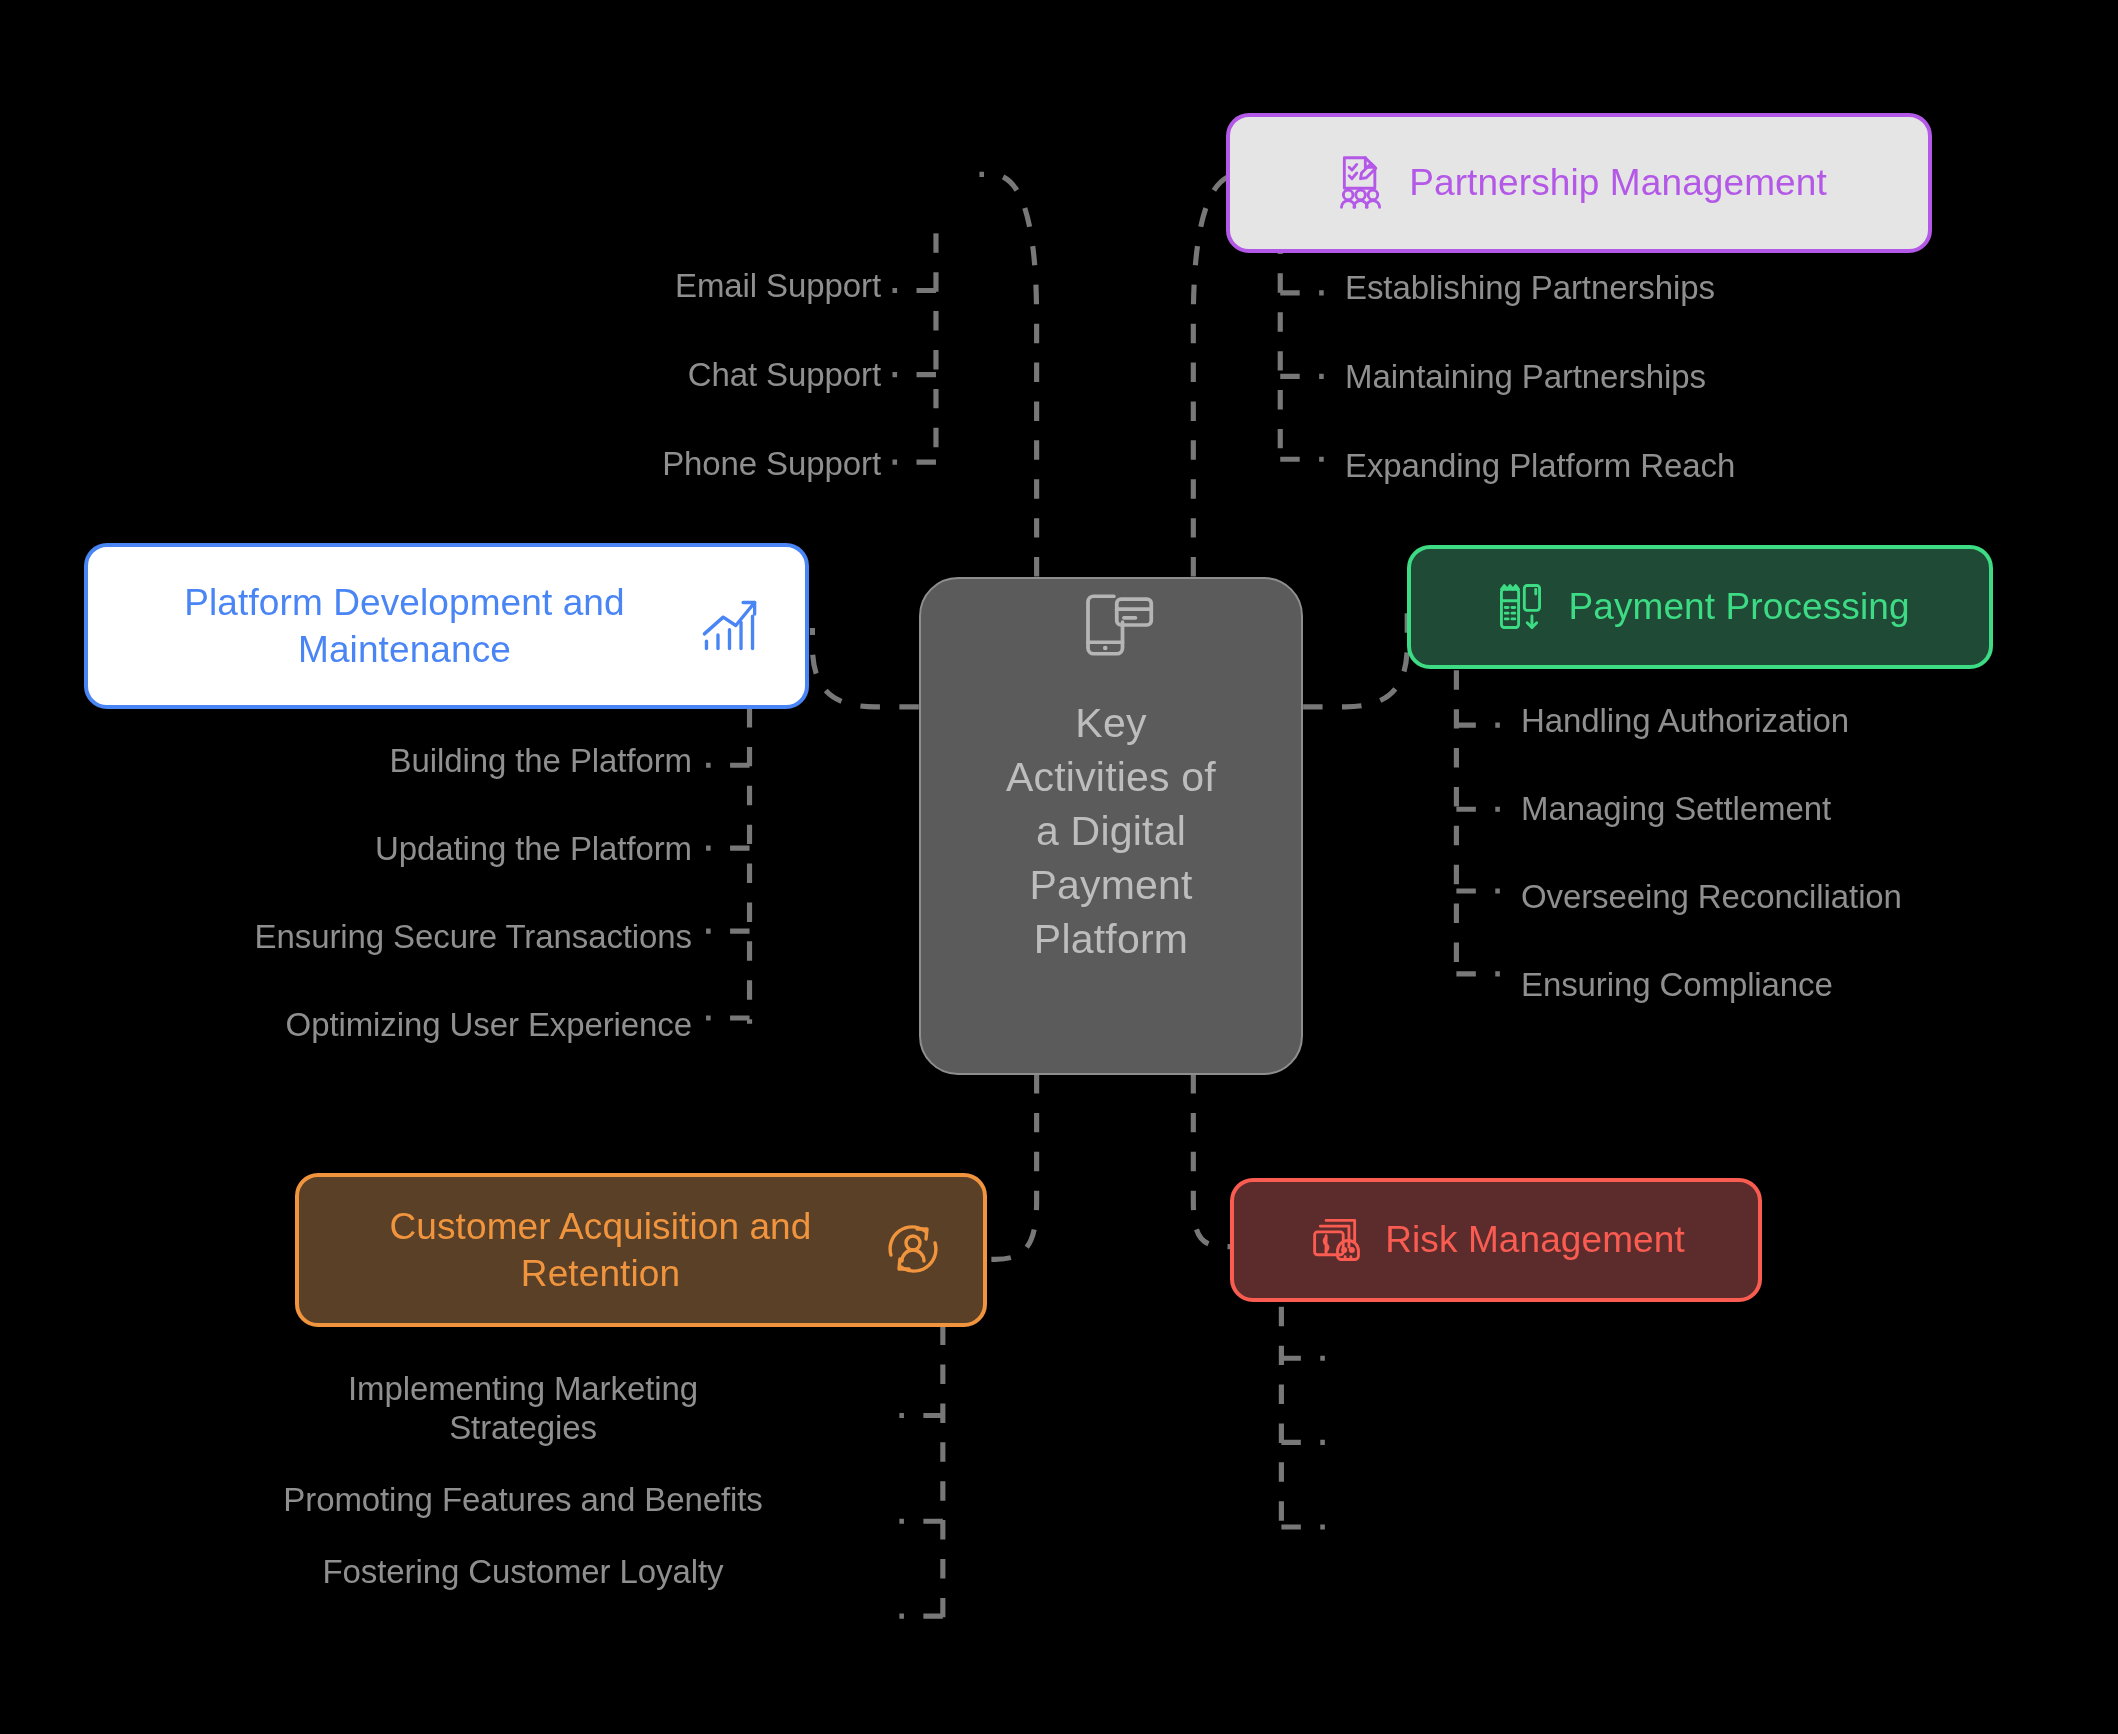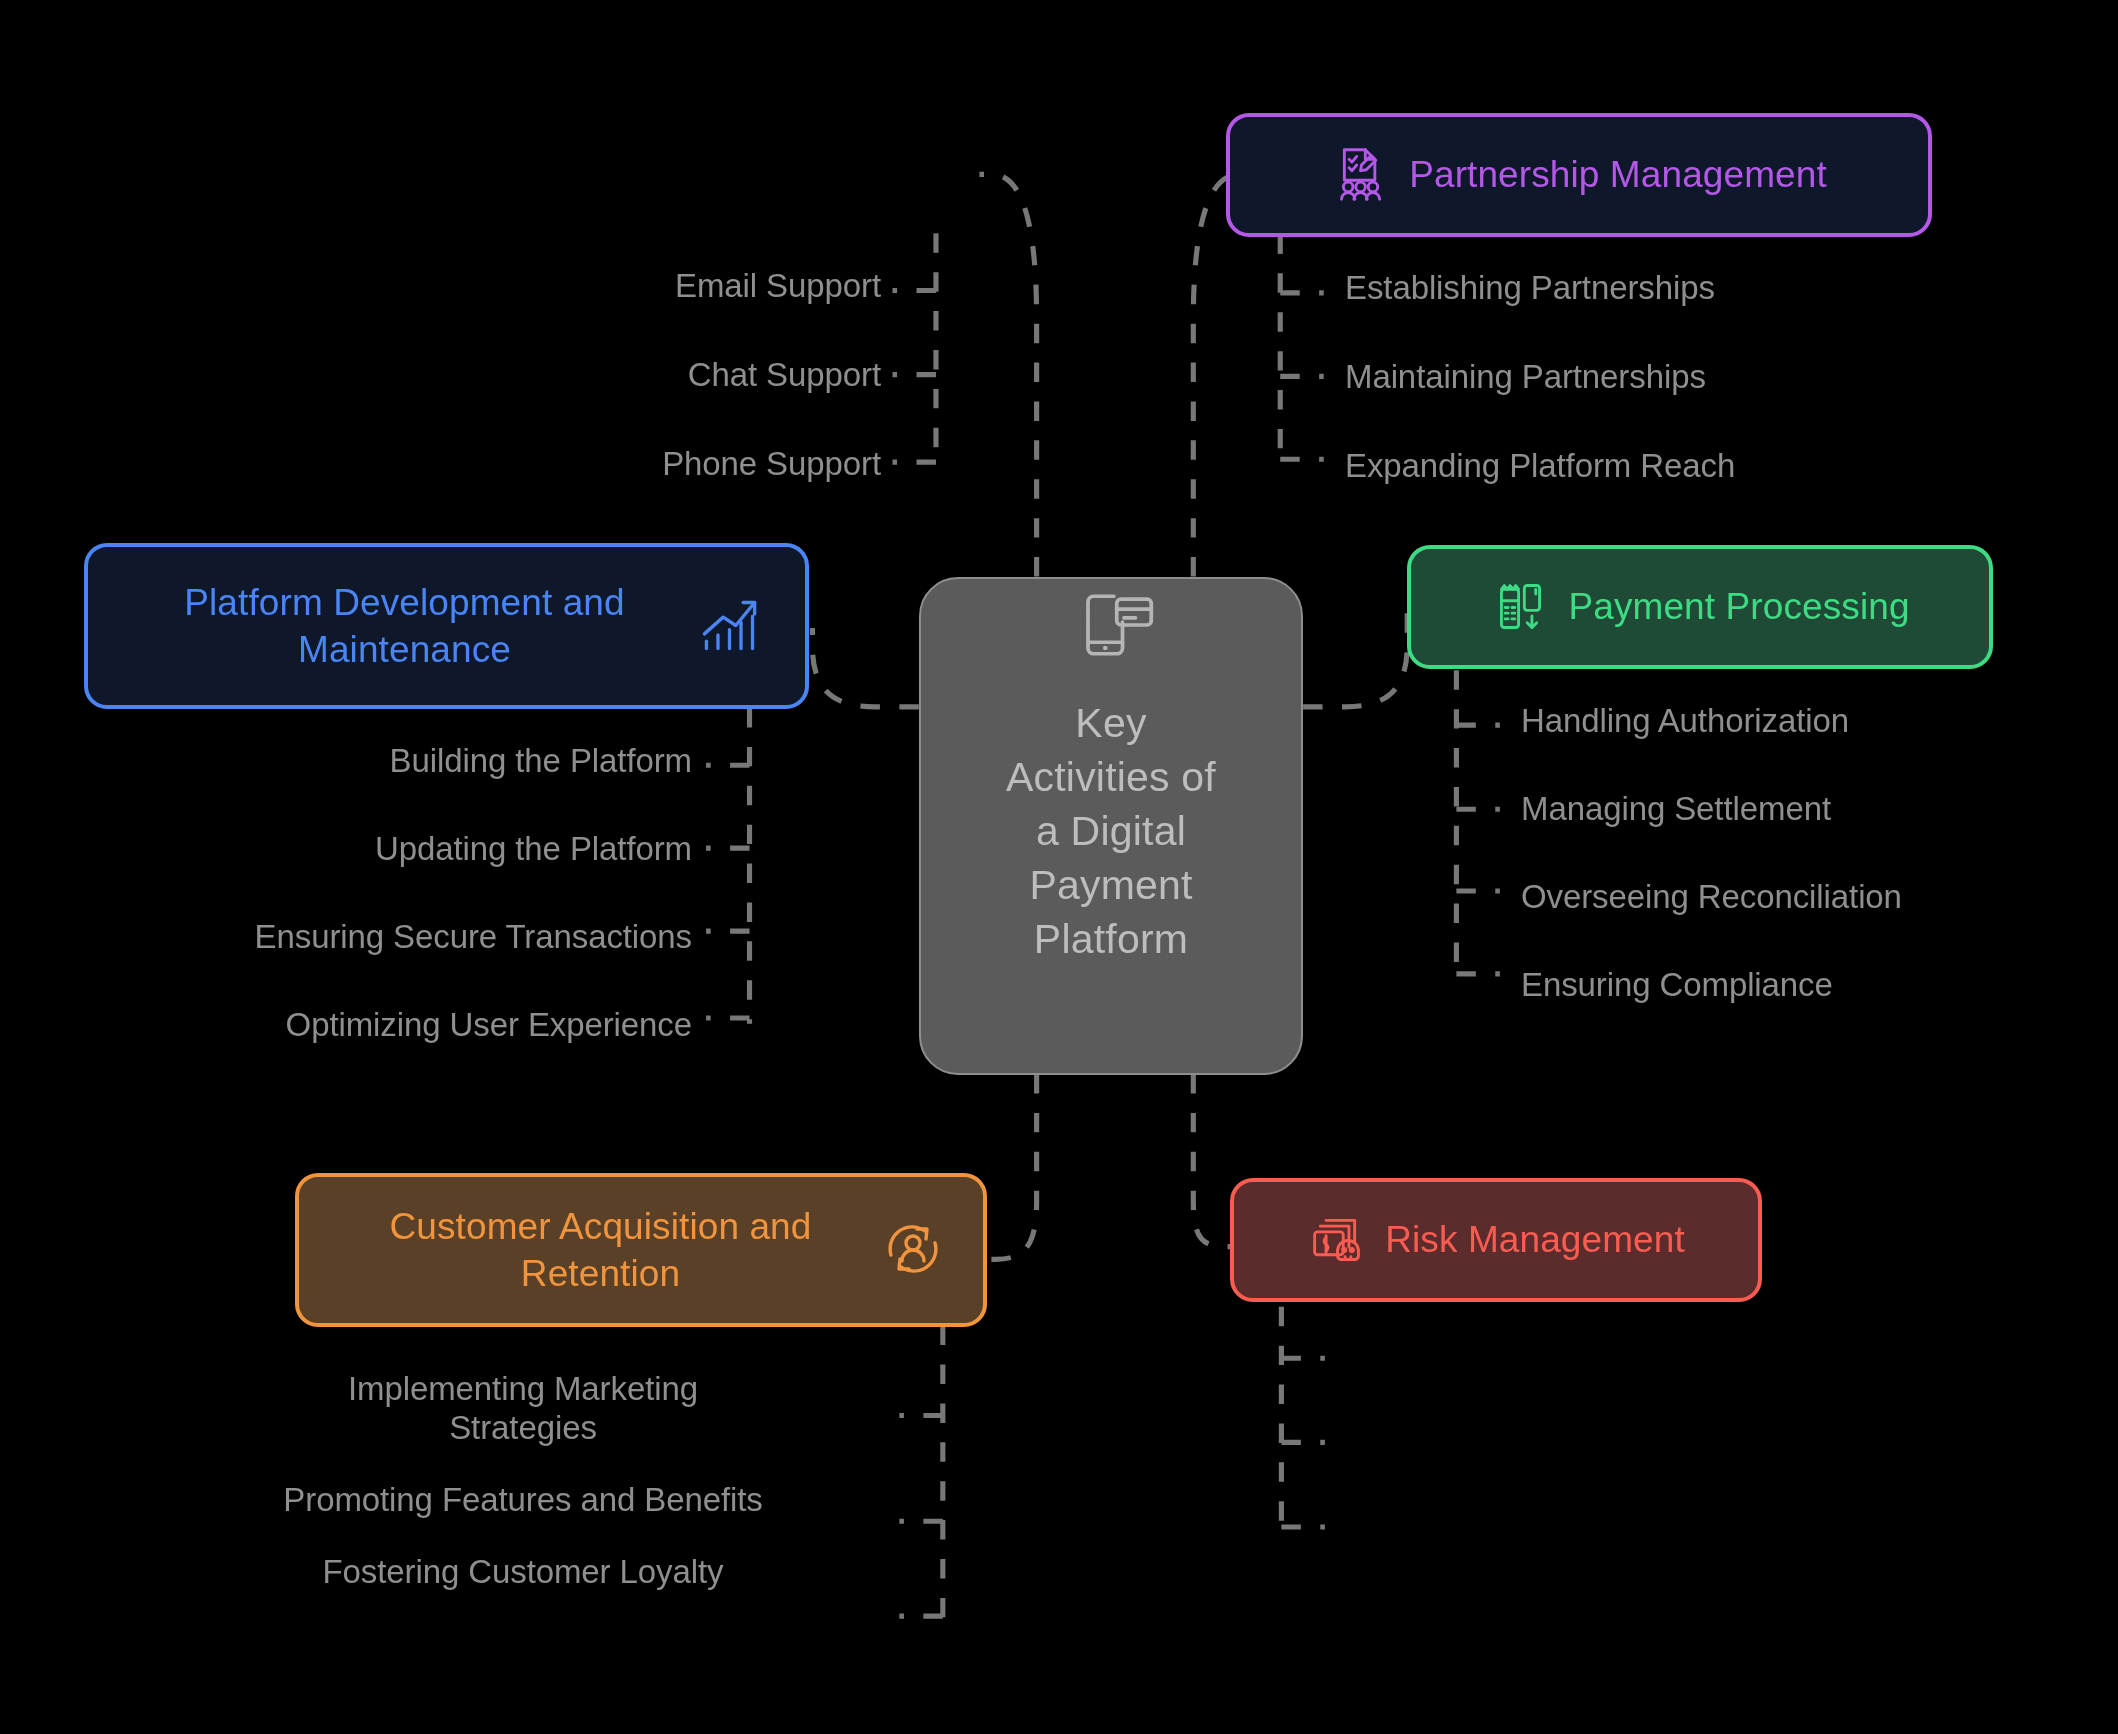--- a/index.html
+++ b/index.html
@@ -162,22 +162,22 @@
 Payment
 Platform</div>
   </div>
 
   <div class="subs right-align" style="left:538px; top:267px; width:343px; align-items:flex-end; gap:50px;">
     <div class="sub">Email Support</div>
     <div class="sub">Chat Support</div>
     <div class="sub">Phone Support</div>
   </div>
 
-  <div class="hnode rev" style="left:1226px; top:113px; width:706px; height:124px;
-              background:#0f172a; border-color:#b458e8;">
+  <div class="hnode rev" style="left:1226px; top:113px; width:706px; height:140px;
+              background:#e5e5e5; border-color:#b458e8;">
     <span class="htitle" style="color:#b458e8;">Partnership Management</span>
     <span class="hicon">
       <svg width="61" height="61" viewBox="0 0 64 64" fill="none" stroke="#b458e8" stroke-width="3" stroke-linecap="round" stroke-linejoin="round">
         <path d="M14 6 h22 l10 10 v22 H14 z"></path>
         <path d="M36 6 v10 h10"></path>
         <path d="M19 16 l3 3 l5 -6"></path>
         <path d="M19 25 l3 3 l5 -6"></path>
         <path d="M32 22 l10 -10 l5 5 l-10 10 l-6 1 z"></path>
         <circle cx="18" cy="45" r="5"></circle>
         <circle cx="31" cy="45" r="5"></circle>
@@ -188,21 +188,21 @@
       </svg>
     </span>
   </div>
   <div class="subs left-align" style="left:1345px; top:269px; width:629px; align-items:flex-start; gap:50px;">
     <div class="sub">Establishing Partnerships</div>
     <div class="sub">Maintaining Partnerships</div>
     <div class="sub">Expanding Platform Reach</div>
   </div>
 
   <div class="hnode" style="left:84px; top:543px; width:725px; height:166px;
-              background:#0f172a; border-color:#4a85f5;">
+              background:#ffffff; border-color:#4a85f5;">
     <span class="htitle" style="color:#4a85f5; max-width:549px;">Platform Development and Maintenance</span>
     <span class="hicon">
       <svg width="67" height="67" viewBox="0 0 64 64" fill="none" stroke="#4a85f5" stroke-width="3.2" stroke-linecap="round" stroke-linejoin="round">
         <path d="M8 40 L26 24 L38 32 L56 10"></path>
         <path d="M45 10 H56 V21"></path>
         <path d="M10 54 v-7"></path>
         <path d="M21 54 v-13"></path>
         <path d="M32 54 v-18"></path>
         <path d="M43 54 v-25"></path>
         <path d="M54 54 v-31"></path>

